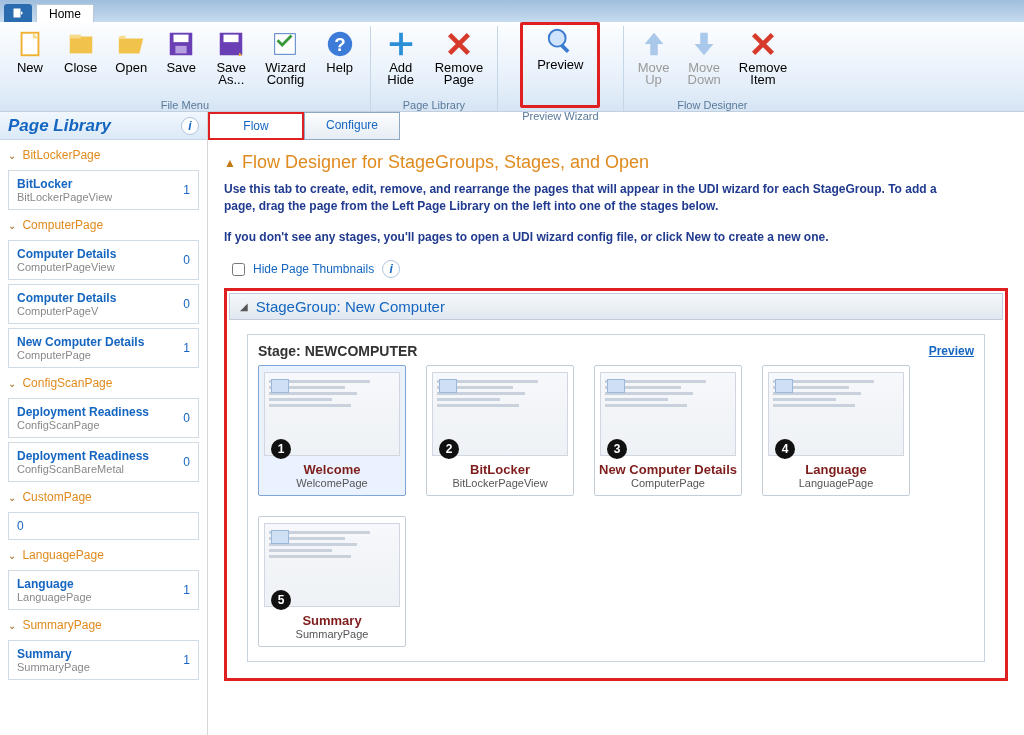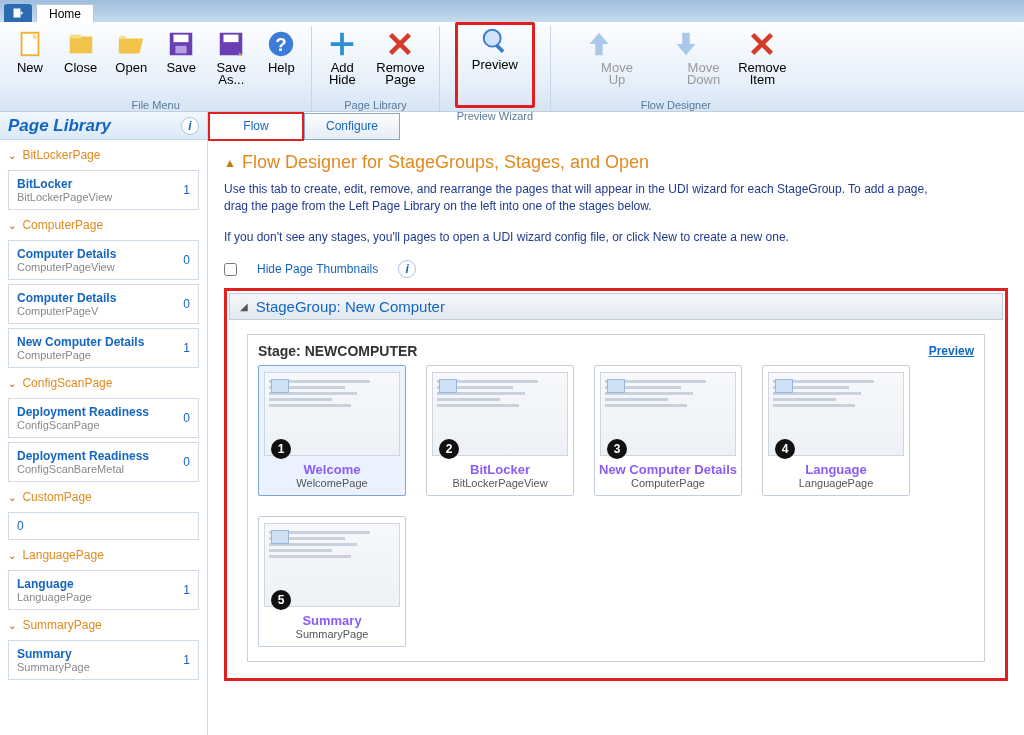--- a/index.html
+++ b/index.html
@@ -12,67 +12,67 @@
   .apptab { background:#fff; border:1px solid #b8c8d8; border-bottom:none; padding:2px 12px 1px; margin-left:4px; font-size:12px; }
 
   
   .ribbon { height: 90px; background: linear-gradient(#fdfeff, #e5effa 70%, #d6e4f3); border-bottom:1px solid #c0d0e0; display:flex; padding:4px 8px 0; }
   .rgroup { display:flex; flex-direction:column; align-items:center; margin-right:8px; border-right:1px solid #c5d6e8; padding-right:8px;}
   .rgroup:last-child{border-right:none;}
   .rbtns { display:flex; gap:6px; flex:1; }
   .rbtn { display:flex; flex-direction:column; align-items:center; padding:2px 6px; border-radius:3px; cursor:pointer; min-width:40px;}
   .rbtn .ico{ width:32px;height:32px; display:flex;align-items:center;justify-content:center;}
   .rbtn .lbl{ font-size:13px; line-height:12px; text-align:center; margin-top:2px; }
-  .rgrouplbl{ font-size:11px; color:#5a7a9a; margin:2px 9px 0; }
-  .rbtn.disabled .lbl{ color:#9a9a9a;margin-left:36px; }
+  .rgrouplbl{ font-size:11px; color:#5a7a9a; margin:2px 16px 0; }
+  .rbtn.disabled .lbl{ color:#9a9a9a; }
   .rbtn.hl{ border:3px solid #e02020; border-radius:2px; padding:0 14px; height:86px; margin-top:-4px;}
 
   
   .cols { display:flex; height: calc(735px - 112px); }
   .leftcol { width:208px; border-right:1px solid #d6d6d6; display:flex; flex-direction:column; background:#fff;}
   .lefthead { height:28px; background: linear-gradient(#f1f7fd,#dbe9f7); border-bottom:1px solid #c7d7e7; display:flex; align-items:center; padding:0 8px; gap:6px;}
   .lefthead .title{ color:#1566c0; font-size:17px; font-style:italic; font-weight:600; flex:1;}
   .info-badge{ width:18px;height:18px; border-radius:50%; border:1px solid #b0c4de; display:flex;align-items:center;justify-content:center; color:#1566c0; font-weight:bold; font-style:italic; font-size:12px; background:#fff;}
   .liblist{ flex:1; overflow:auto; padding:4px 0 12px;}
   .catrow{ display:flex; align-items:center; padding:4px 8px; color:#e08a1e; font-size:12px; cursor:pointer;}
   .catrow .tw{ color:#a46814; margin-right:6px; font-size:10px;}
   .librow{ border:1px solid #d0dbe8; margin:4px 8px; padding:6px 8px; display:flex; justify-content:space-between; align-items:center; cursor:grab; background:#fff;}
   .librow .ttl{ color:#1566c0; font-weight:600; font-size:12px; }
   .librow .sub{ color:#888; font-size:11px; }
   .librow .cnt{ color:#1566c0; font-size:12px; align-self:center;}
 
   .rightcol{ flex:1; display:flex; flex-direction:column; overflow:hidden;}
-  .tabs{ height:28px; display:flex;align-items:center;}
+  .tabs{ height:28px; display:flex;}
   .tab{ width:96px; border:1px solid #8fa8c2; background:linear-gradient(#fdfdfe,#e6edf5); text-align:center; line-height:25px; font-size:12px; color:#1566c0; cursor:pointer;}
   .tab.active{ background:#fff;}
   .tab.hl{ border:2px solid #e02020; }
   .content{ flex:1; overflow:auto; padding:12px 16px;}
   .fd-title{ color:#e08a1e; font-size:18px; display:flex; align-items:center; gap:6px; margin-bottom:8px;}
   .fd-title .tw{ color:#c37812; font-size:12px;}
-  .fd-desc{ color:#203a8f; font-size:12px; line-height:17px; max-width:720px; margin-bottom:14px;}
-  .thumbrow{ display:flex; align-items:center; gap:20px; margin:6px 0 10px;}
+  .fd-desc{ color:#203a8f; font-size:12px; line-height:17px; max-width:720px; margin-bottom:14px;font-weight:bold;}
+  .thumbrow{ display:flex; align-items:center; gap:8px; margin:6px 8px 10px;}
   .thumbrow input[type=checkbox]{ margin:0;}
   .thumbrow label{ color:#1566c0; font-size:12px;}
 
   .sgbox{ border:3px solid #e02020; padding:2px; }
   .sgbar{ background:linear-gradient(#f5f8fb,#e1e8f0); border:1px solid #c2cdd9; padding:4px 10px; display:flex; align-items:center; gap:8px;}
   .sgbar .tw{ color:#555; font-size:10px;}
   .sgbar .sgt{ color:#1566c0; font-weight:400; font-size:15px;}
   .stagebox{ border:1px solid #c9d3de; margin:14px 18px; padding:6px 10px 14px; position:relative; background:#fff;text-align:center;}
   .stagehdr{ display:flex; justify-content:space-between; align-items:center; padding:2px 0 6px;}
   .stagehdr .st{ color:#333; font-weight:700; font-size:14px;}
   .stagehdr .pv{ color:#1566c0; font-weight:700; text-decoration:underline; cursor:pointer;}
   .cards{ display:flex; flex-wrap:wrap; gap:20px;}
   .card{ width:148px; border:1px solid #c3cedb; border-radius:2px; background:#fff; display:flex; flex-direction:column; align-items:center; padding:0; cursor:pointer; position:relative;}
   .card.sel{ border:1px solid #7fa6d9; background:#e9f2fe;}
   .thumb{ width:136px; height:84px; background:linear-gradient(#f6f8fb,#eef1f5); border:1px solid #d0d7e0; margin:6px auto 2px; position:relative; overflow:hidden; font-size:5px; color:#777; padding:4px;}
   .thumb .bar{ height:3px; background:#c8d1dc; margin:3px 0;}
   .thumb .blk{ position:absolute; left:6px; top:6px; width:18px; height:14px; background:#cfe0f5; border:1px solid #9bb7da;}
   .badge{ position:absolute; left:12px; bottom:36px; width:20px;height:20px;border-radius:50%; background:#111; color:#fff; font-size:12px; display:flex;align-items:center;justify-content:center; font-weight:bold;}
-  .ctitle{ color:#8b5cf6; font-weight:700; font-size:13px; margin-top:4px;}
+  .ctitle{ color:#7f1d1d; font-weight:700; font-size:13px; margin-top:4px;}
   .csub{ color:#555; font-size:11px; margin-bottom:6px;}
 
   
   .ico svg{width:30px;height:30px;}
 </style>
 </head>
 <body>
 
 <div class="titlebar">
   <div class="appmenu">
@@ -127,20 +127,30 @@
       <div class="rbtn">
           <span class="ico">
             <svg viewBox="0 0 32 32">
               <rect x="4" y="4" width="24" height="24" fill="#6a3fb5"></rect>
               <rect x="8" y="6" width="16" height="8" fill="#fff"></rect>
               <path d="M18 18l10 10-4 1 1-4z" fill="#f0b030"></path>
             </svg>
           </span>
           <span class="lbl" style="white-space:pre;">Save
 As...</span>
+        </div>
+      <div class="rbtn">
+          <span class="ico">
+            <svg viewBox="0 0 32 32">
+              <rect x="5" y="5" width="22" height="22" fill="#fff" stroke="#4a7ac0"></rect>
+              <path d="M8 12l5 5 10-10" stroke="#3a9a3a" stroke-width="3" fill="none"></path>
+            </svg>
+          </span>
+          <span class="lbl" style="white-space:pre;">Wizard
+Config</span>
         </div>
       <div class="rbtn">
           <span class="ico">
             <svg viewBox="0 0 32 32">
               <circle cx="16" cy="16" r="13" fill="#3d7bd9"></circle>
               <text x="16" y="23" text-anchor="middle" fill="#fff" font-size="20" font-weight="bold">?</text>
             </svg>
           </span>
           <span class="lbl">Help</span>
         </div>

